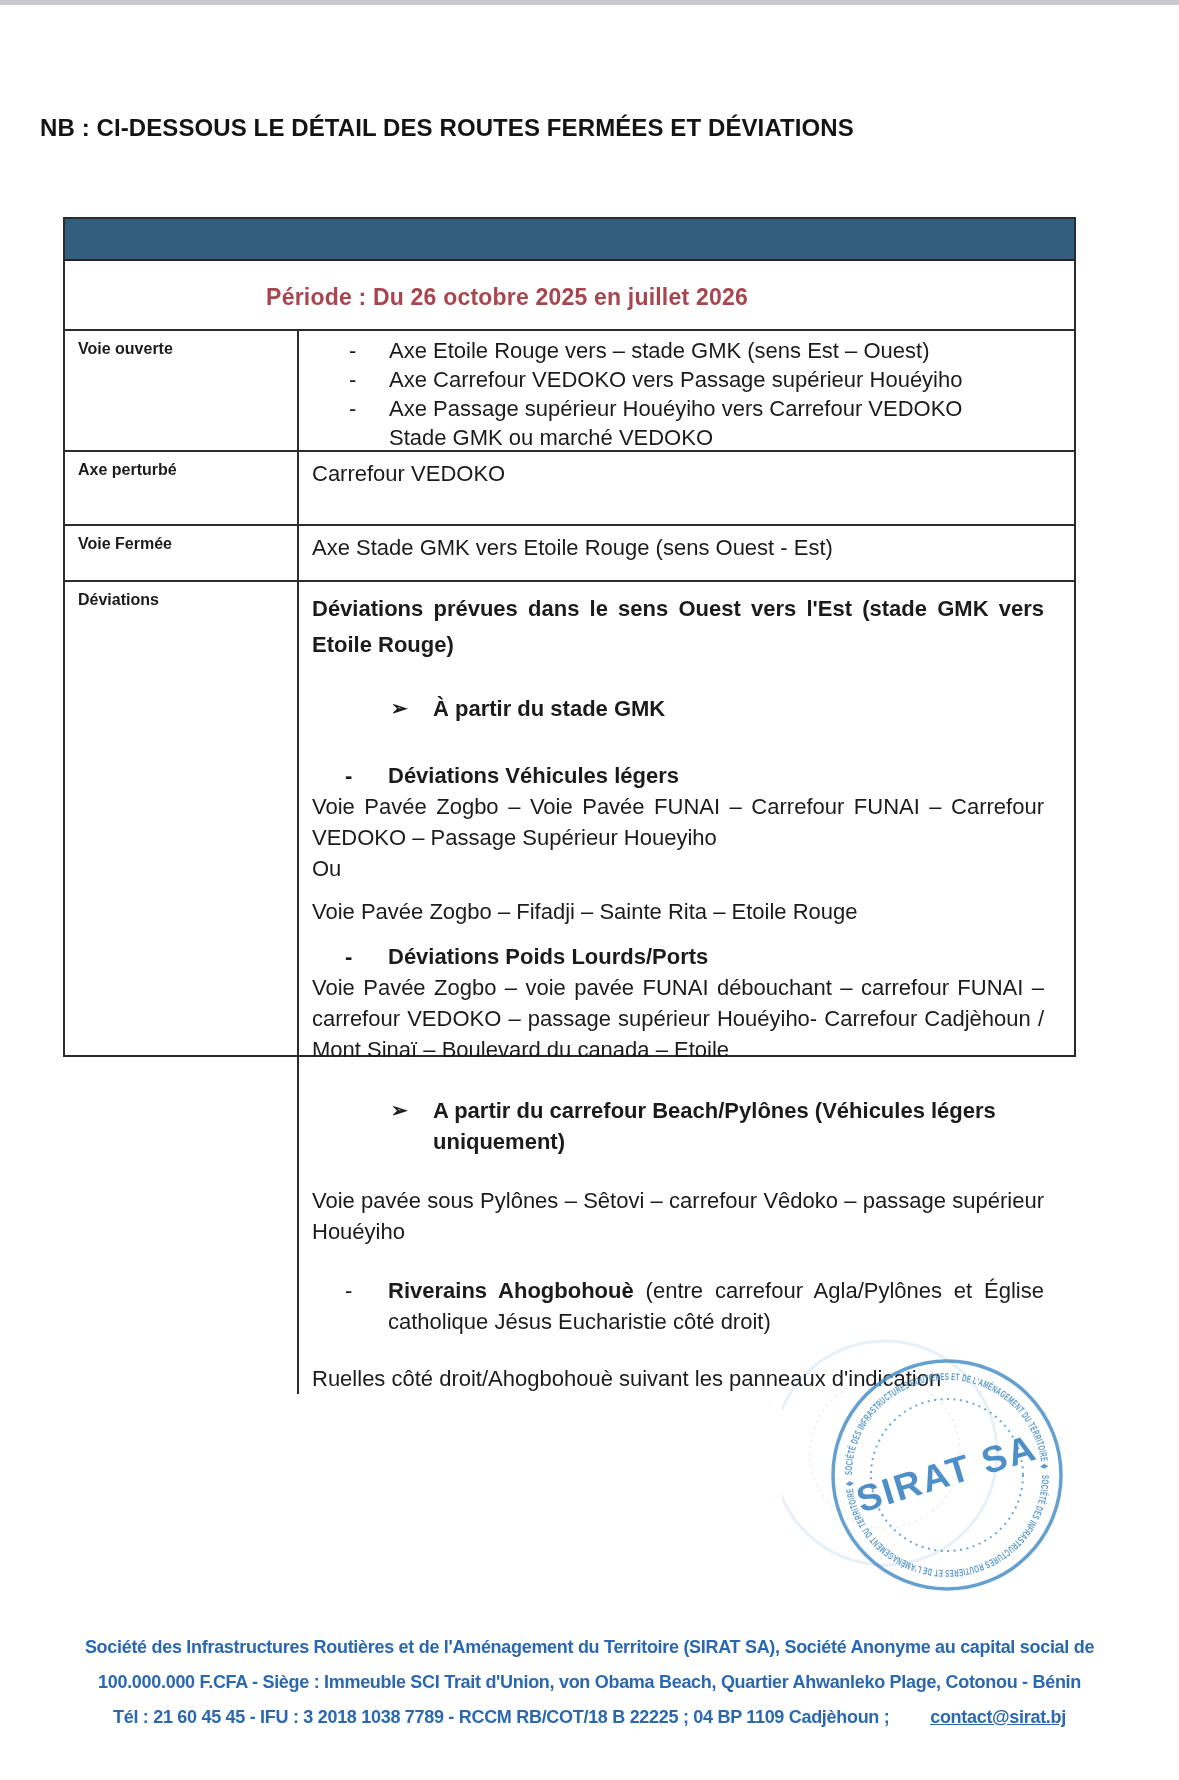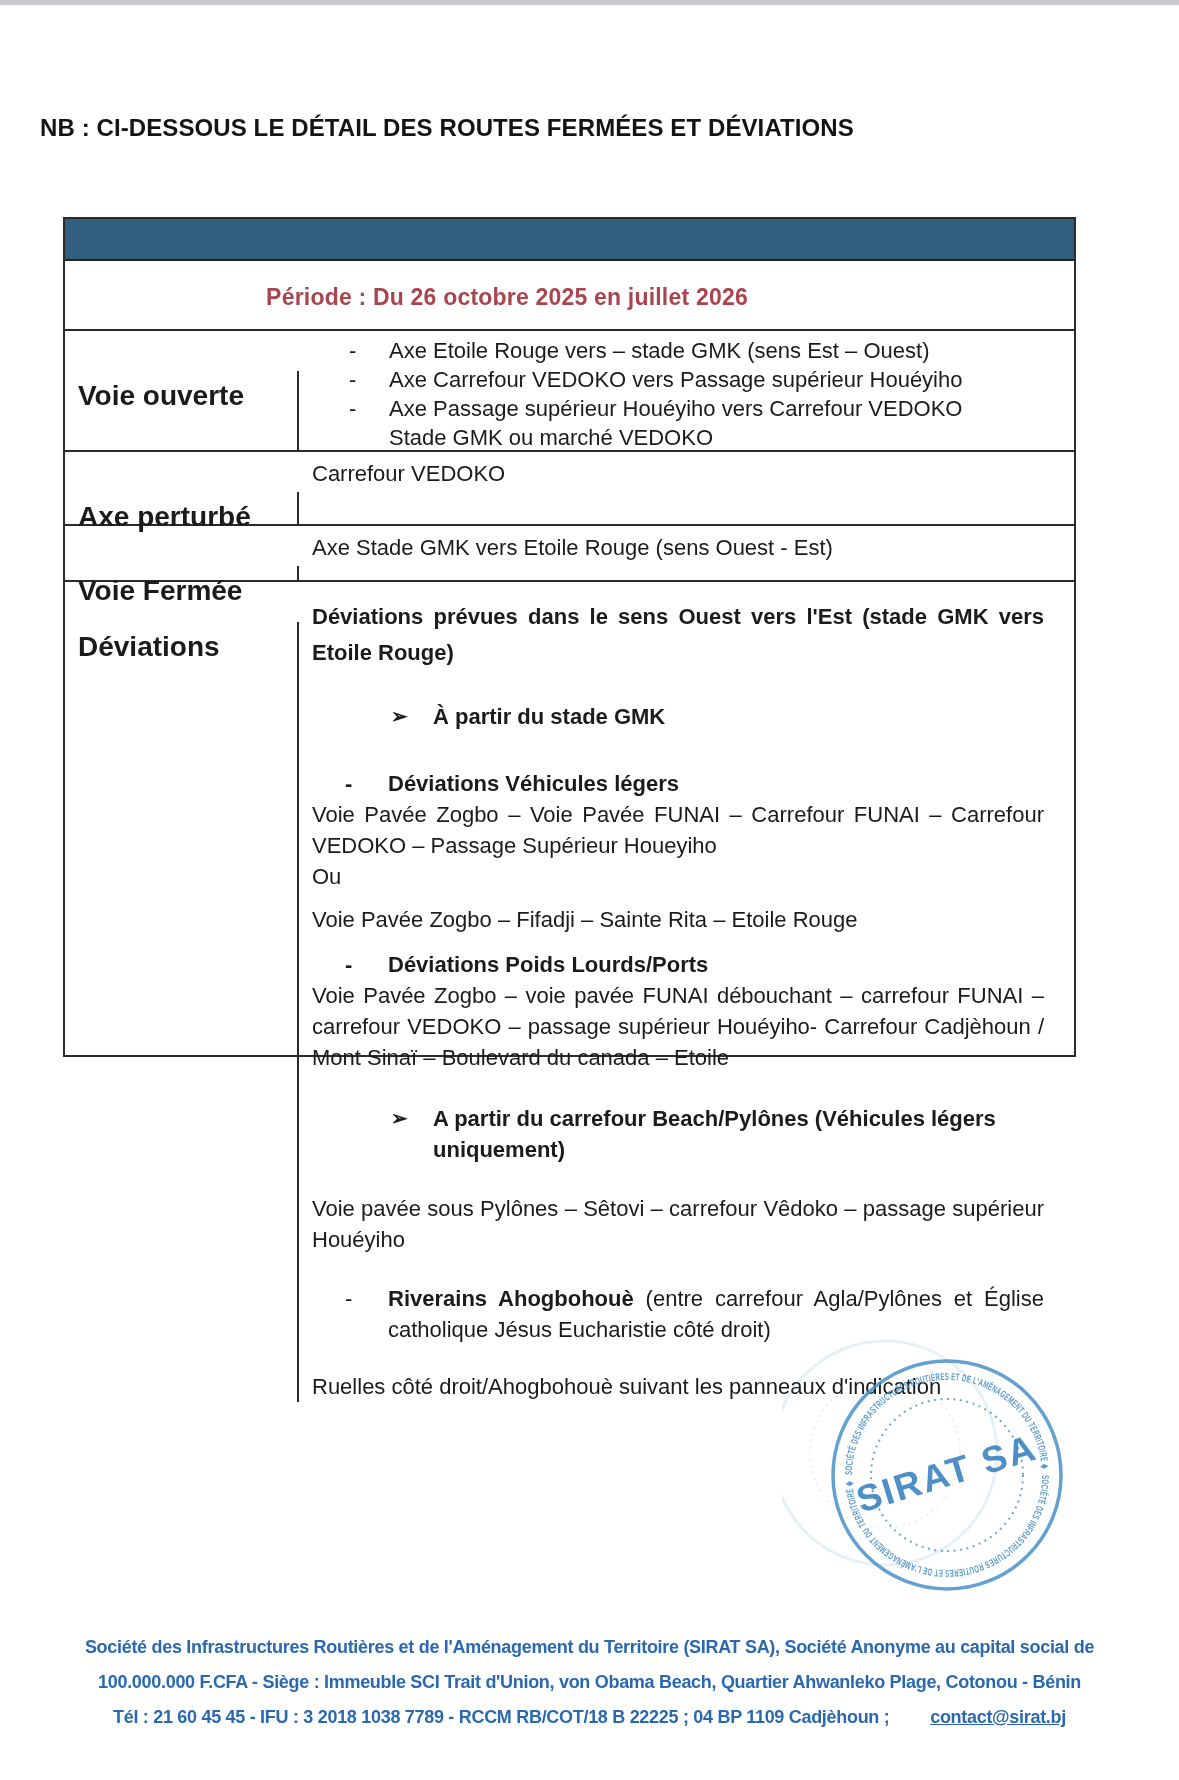--- a/index.html
+++ b/index.html
@@ -27,36 +27,36 @@
   .period-row{
     height:70px;border-bottom:2px solid #2b2b2b;box-sizing:border-box;flex:0 0 auto;
     display:flex;align-items:center;justify-content:center;
     padding-right:125px;padding-top:4px;
     font-weight:bold;font-size:23px;color:#a8454f;letter-spacing:.2px;
   }
   .trow{display:flex;border-bottom:2px solid #2b2b2b;box-sizing:border-box;flex:0 0 auto;}
   .trow:last-child{border-bottom:none;flex:1 1 auto;}
   .tlabel{
     width:234px;flex:0 0 234px;border-right:2px solid #2b2b2b;box-sizing:border-box;
-    padding:9px 6px 0 13px;font-weight:bold;font-size:28px;margin-top:40px;
+    padding:9px 6px 0 13px;font-weight:bold;font-size:16px;
   }
   .tcontent{flex:1 1 auto;box-sizing:border-box;padding:5px 30px 0 13px;font-size:22px;line-height:29px;}
 
   
   .vo-item{display:flex;}
   .vo-item .dash{flex:0 0 40px;margin-left:37px;}
   .vo-cont{margin-left:77px;}
 
   
   .plain-val{padding-top:2px;}
 
   
   .dev{line-height:31px;}
   .jpara{text-align:justify;}
-  .dev-intro{margin-top:12px;font-weight:bold;line-height:36px;text-align:justify;}
+  .dev-intro{margin-top:4px;font-weight:bold;line-height:36px;text-align:justify;}
   .arrow-item{display:flex;font-weight:bold;margin-top:30px;}
   .arrow-item .arrow{flex:0 0 42px;margin-left:79px;font-size:20px;}
   .arrow-item .atext{flex:1 1 auto;}
   .d-dash-item{display:flex;}
   .d-dash-item .dash{flex:0 0 43px;margin-left:33px;}
   .lv-heading{margin-top:36px;font-weight:bold;}
   .heavy-heading{margin-top:14px;font-weight:bold;}
   .route2{margin-top:12px;}
   .arrow2{margin-top:30px;}
   .agla-route{margin-top:28px;}

